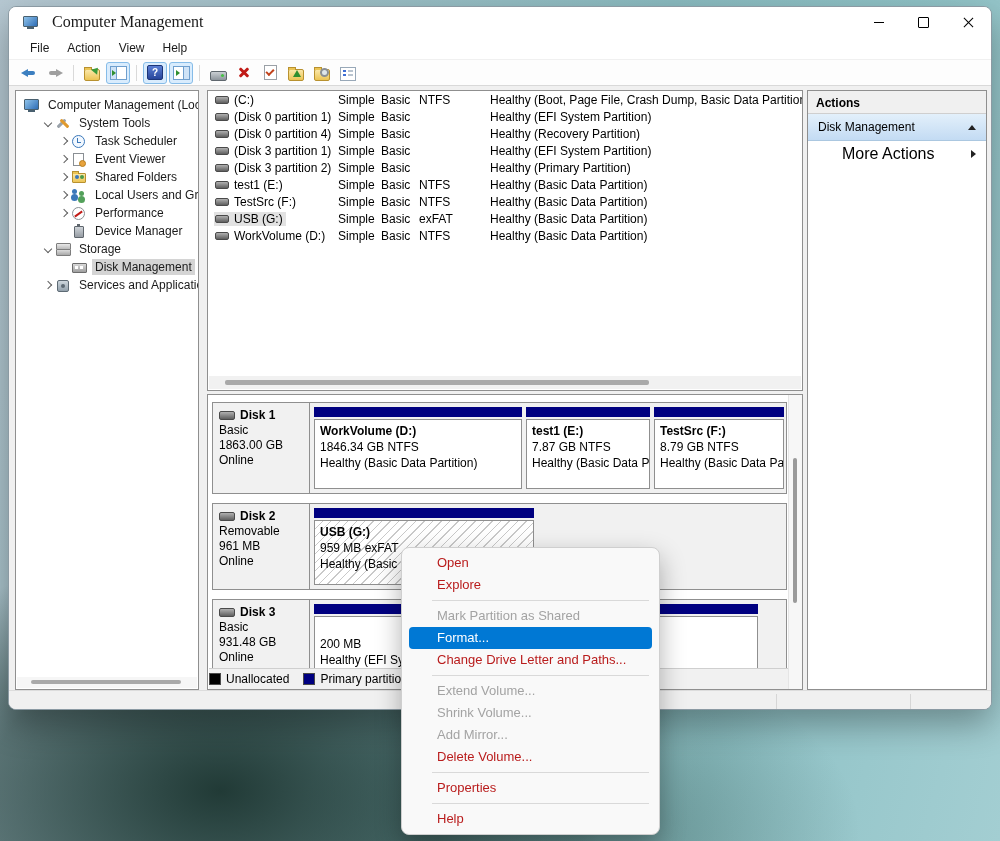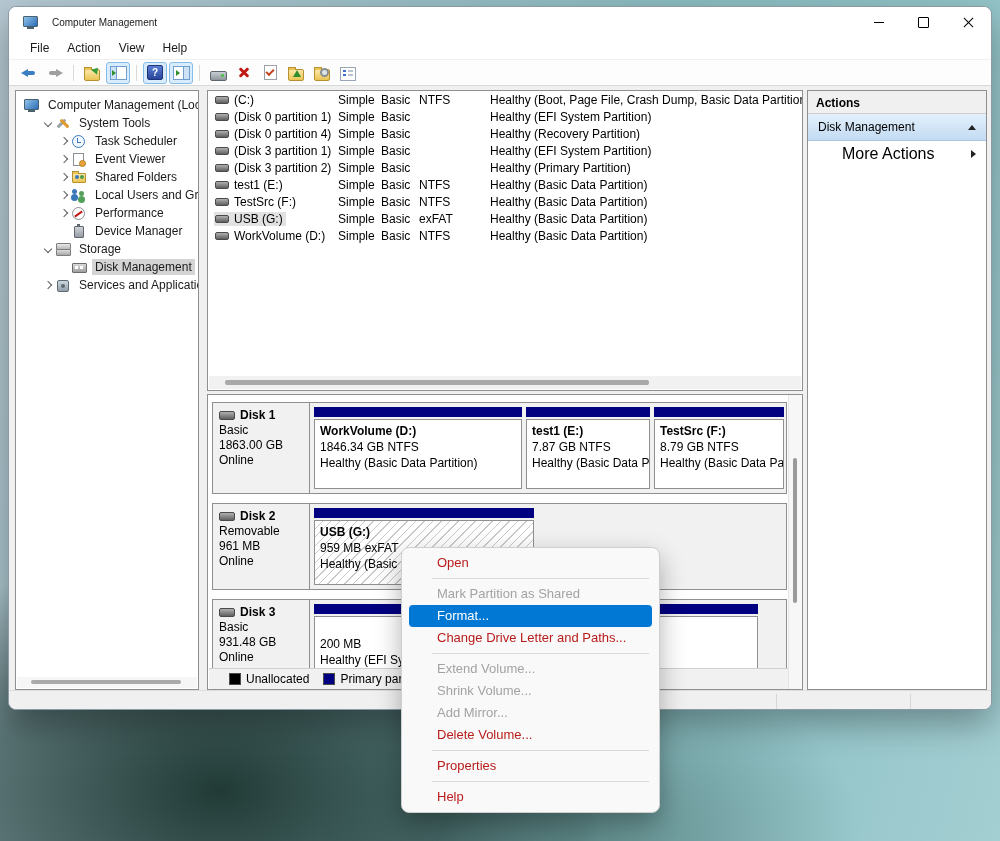--- a/index.html
+++ b/index.html
@@ -9,21 +9,21 @@
   .desktop::before{content:"";position:absolute;inset:0;
     background:
       radial-gradient(55% 42% at 22% 94%, rgba(23,47,42,.92) 0%, rgba(23,47,42,.55) 42%, rgba(23,47,42,0) 70%),
       radial-gradient(40% 30% at 58% 99%, rgba(35,66,60,.45) 0%, rgba(35,66,60,0) 70%);
     pointer-events:none;}
 
   
   .window{position:absolute;left:8px;top:6px;width:984px;height:704px;background:#f0f0f0;
     border:1px solid #8b9aa3;border-radius:8px;box-shadow:0 14px 34px rgba(0,0,0,.32);overflow:hidden;box-sizing:border-box;}
   .titlebar{height:30px;background:#fff;display:flex;align-items:center;padding-left:14px;position:relative;}
-  .titlebar .title{font-size:10px;color:#1a1a1a;margin-left:8px;}
+  .titlebar .title{font-size:16px;color:#1a1a1a;margin-left:8px;font-family:Liberation Serif, serif;}
   .win-controls{position:absolute;right:0;top:0;height:30px;display:flex;}
   .wbtn{width:45px;height:30px;display:flex;align-items:center;justify-content:center;}
   .glyph-min{width:10px;height:1px;background:#000;display:block;}
   .glyph-max{width:9px;height:9px;border:1px solid #000;border-radius:1px;display:block;}
   .glyph-close{position:relative;width:11px;height:11px;display:block;}
   .glyph-close::before,.glyph-close::after{content:"";position:absolute;left:-1px;top:5px;width:13px;height:1px;background:#000;}
   .glyph-close::before{transform:rotate(45deg);} .glyph-close::after{transform:rotate(-45deg);}
 
   .menubar{height:22px;background:#fff;display:flex;align-items:center;padding-left:12px;}
   .menu-item{padding:0 9px;font-size:12px;color:#1a1a1a;}
@@ -125,21 +125,21 @@
   .disk-ic{width:14px;height:7px;background:linear-gradient(#b0b0b0,#5f5f5f);border:1px solid #4a4a4a;border-radius:2px;margin-right:5px;flex:none;display:inline-block;}
   .dl-line{white-space:nowrap;}
   .disk-parts{flex:1;padding:4px;display:flex;gap:4px;overflow:hidden;}
   .part{display:flex;flex-direction:column;flex:none;box-sizing:border-box;}
   .part-bar{height:10px;background:#000080;flex:none;margin-bottom:2px;}
   .part-body{flex:1;border:1px solid #8f8f8f;background:#fff;padding:3px 5px;font-size:12px;line-height:16px;overflow:hidden;}
   .part-body .pname{font-weight:bold;white-space:nowrap;min-height:16px;}
   .part-body .pline{white-space:nowrap;}
   .part.hatched .part-body{background:repeating-linear-gradient(135deg,#ffffff 0 5px,#c9c9c9 5px 6px);}
   .legend{position:absolute;left:1px;right:14px;bottom:0;height:20px;background:#f1f1f1;border-top:1px solid #cfcfcf;
-    display:flex;align-items:center;gap:14px;padding-left:20px;font-size:12px;z-index:2;}
+    display:flex;align-items:center;gap:14px;padding-left:0;font-size:12px;z-index:2;}
   .leg-item{display:inline-flex;align-items:center;gap:5px;white-space:nowrap;}
   .leg-swatch{width:10px;height:10px;border:1px solid #4a4a4a;display:inline-block;flex:none;}
   .disk-vscroll{position:absolute;top:0;right:0;bottom:0;width:13px;background:#f7f7f7;border-left:1px solid #e5e5e5;z-index:3;}
   .disk-vthumb{position:absolute;left:4px;top:63px;width:4px;height:145px;background:#9a9a9a;border-radius:2px;}
 
   
   .actions-pane{width:180px;flex:none;display:flex;flex-direction:column;overflow:hidden;}
   .actions-header{height:23px;background:#f0f0f0;border-bottom:1px solid #cfcfcf;font-weight:bold;font-size:12px;padding:5px 8px 0 8px;box-sizing:border-box;}
   .actions-group{height:26px;background:linear-gradient(#e3f0fb,#c3dbf3);border-bottom:1px solid #abc7e0;display:flex;align-items:center;justify-content:space-between;padding:0 10px;font-size:12px;flex:none;}
   .actions-more{height:26px;display:flex;align-items:center;justify-content:space-between;padding:0 10px 0 34px;font-size:16px;flex:none;background:#fff;}
@@ -553,20 +553,21 @@
     </div>
 
     <div class="statusbar">
       <i class="sdiv d1"></i>
       <i class="sdiv d2"></i>
     </div>
   </div>
 
   <div class="ctxmenu" id="ctxMenu">
       <div class="cm-item ">Open</div>
+      <div class="cm-item ">Explore</div>
       <div class="cm-sep"></div>
       <div class="cm-item disabled">Mark Partition as Shared</div>
       <div class="cm-item highlighted">Format...</div>
       <div class="cm-item ">Change Drive Letter and Paths...</div>
       <div class="cm-sep"></div>
       <div class="cm-item disabled">Extend Volume...</div>
       <div class="cm-item disabled">Shrink Volume...</div>
       <div class="cm-item disabled">Add Mirror...</div>
       <div class="cm-item ">Delete Volume...</div>
       <div class="cm-sep"></div>

